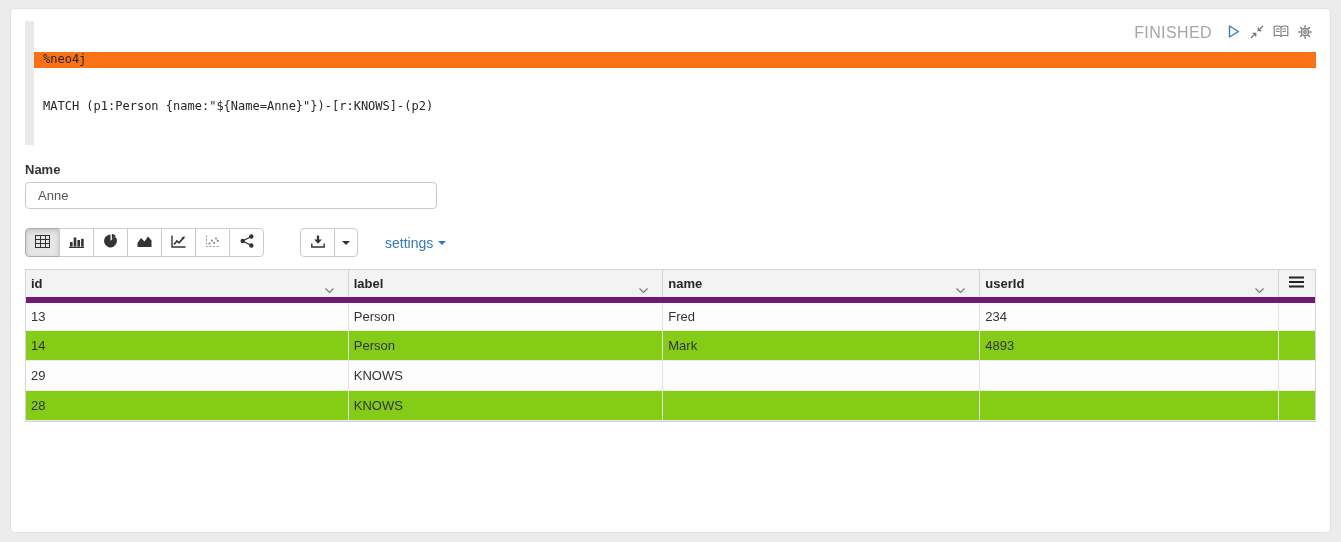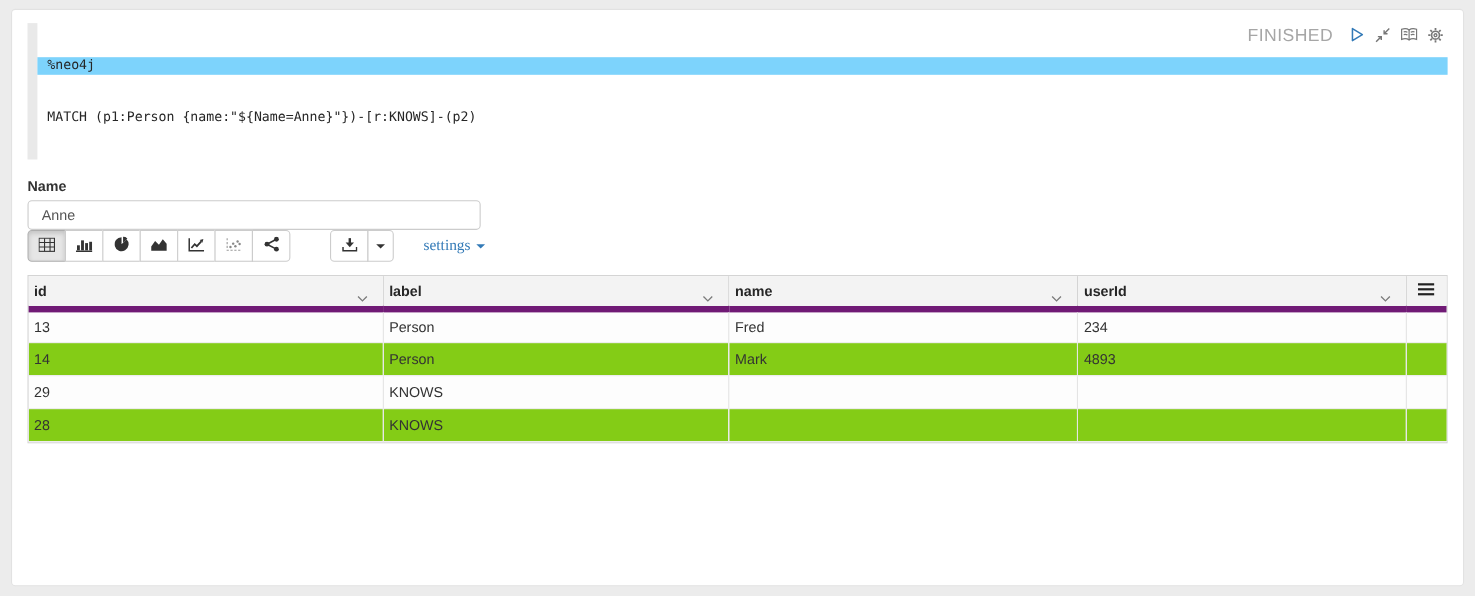--- a/index.html
+++ b/index.html
@@ -21,38 +21,38 @@
   
   .editor { position:relative; display:flex; }
   .gutter { width:9px; background:#e9e9e9; flex:0 0 9px; }
   .code {
     flex:1;
     font-family:"DejaVu Sans Mono", monospace;
     font-size:12px; line-height:15.5px; color:#262626;
     white-space:pre;
   }
   .code-line { padding-left:9px; }
-  .code-line.active { background:#7dd3fc; }
+  .code-line.active { background:#f97316; }
   .controls {
     position:absolute; top:3px; right:4px;
     display:flex; align-items:center; gap:9px;
   }
   .status { color:#a6a6a6; font-size:16px; letter-spacing:.4px; margin-right:5px; }
   .icon-btn { background:none; border:none; padding:0; margin:0; cursor:pointer; display:flex; align-items:center; }
   
   .form-label { margin:17px 0 5px; font-weight:bold; font-size:13px; color:#333; }
   .form-input {
     width:412px; height:27px;
     border:1px solid #ccc; border-radius:4px;
     padding:3px 12px; font-size:13px; color:#555;
     font-family:"Liberation Sans", sans-serif;
     outline:none;
   }
   
-  .toolbar { display:flex; align-items:center;font-family:Liberation Serif, serif; }
+  .toolbar { margin-top:19px; display:flex; align-items:center; }
   .btn-group { display:flex; }
   .btn {
     width:35px; height:29px;
     background:#fff; border:1px solid #ccc;
     display:flex; align-items:center; justify-content:center;
     cursor:pointer; margin-left:-1px; padding:0;
   }
   .btn-group .btn:first-child { margin-left:0; border-radius:4px 0 0 4px; }
   .btn-group .btn:last-child { border-radius:0 4px 4px 0; }
   .btn.active { background:#e6e6e6; border-color:#adadad; box-shadow:inset 0 2px 5px rgba(0,0,0,.16); }

